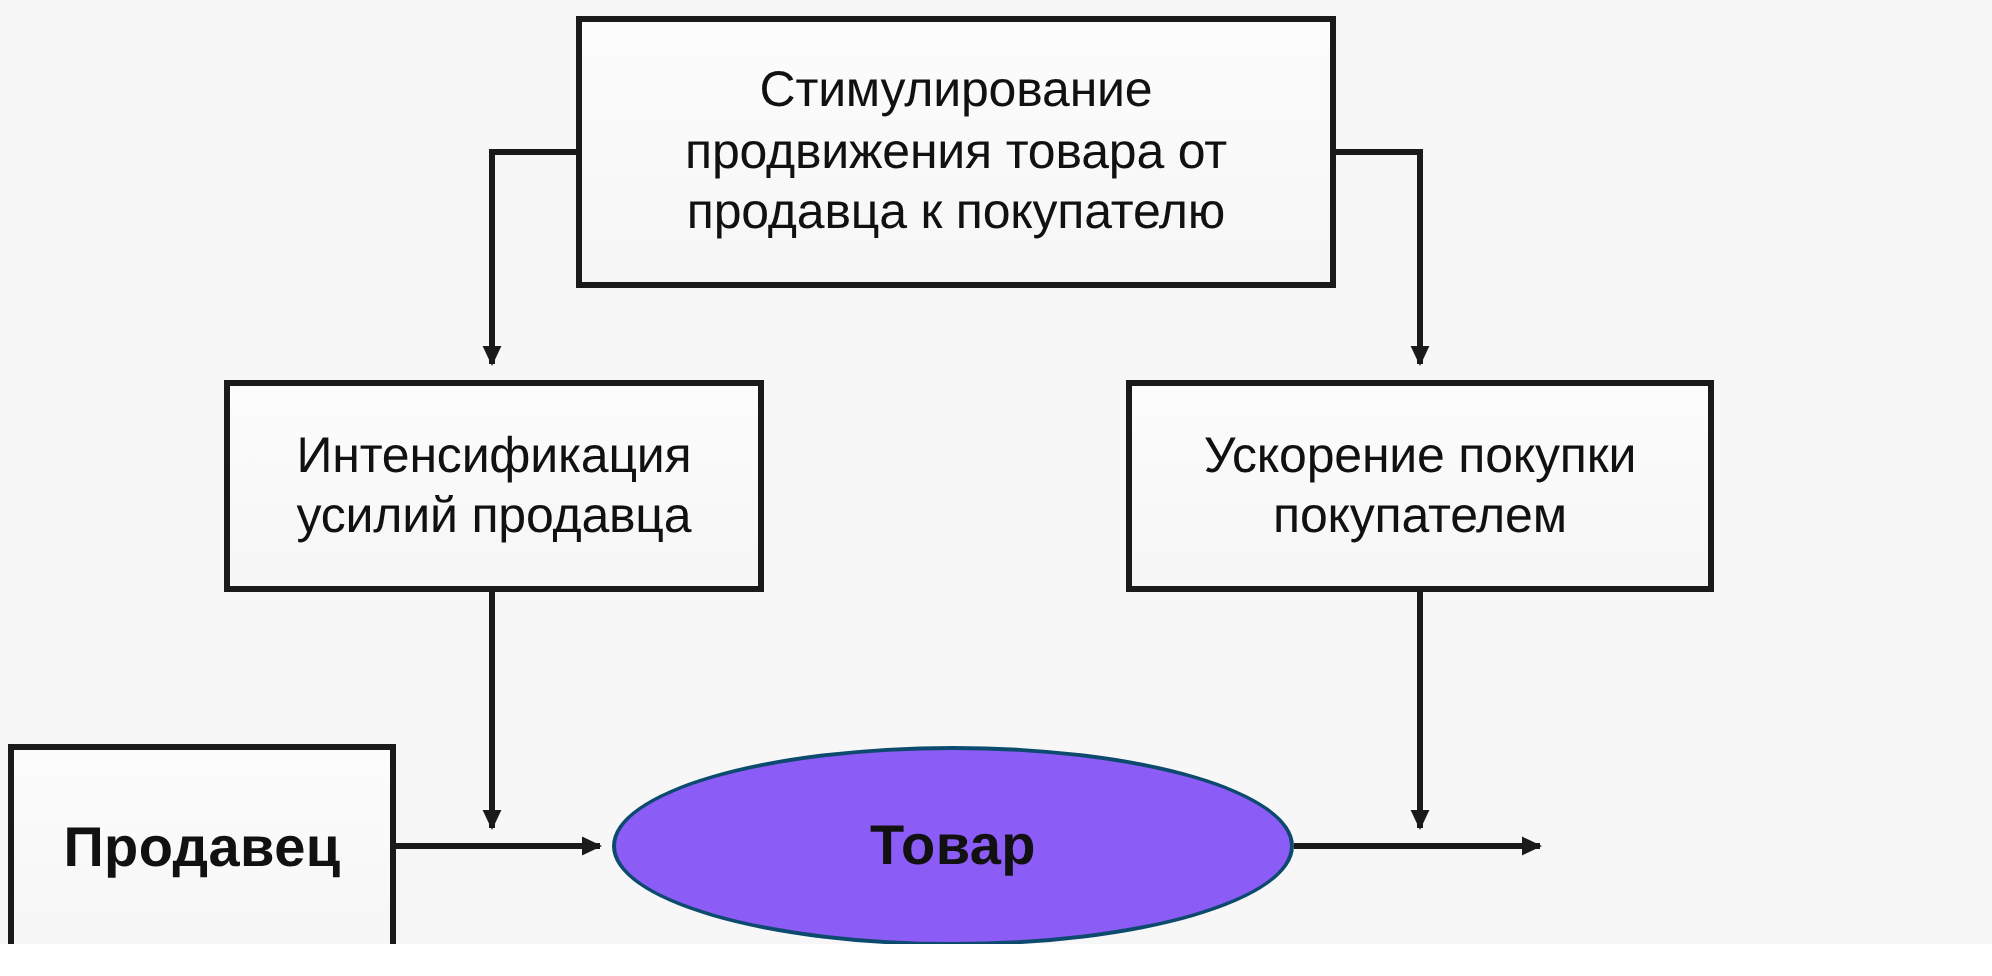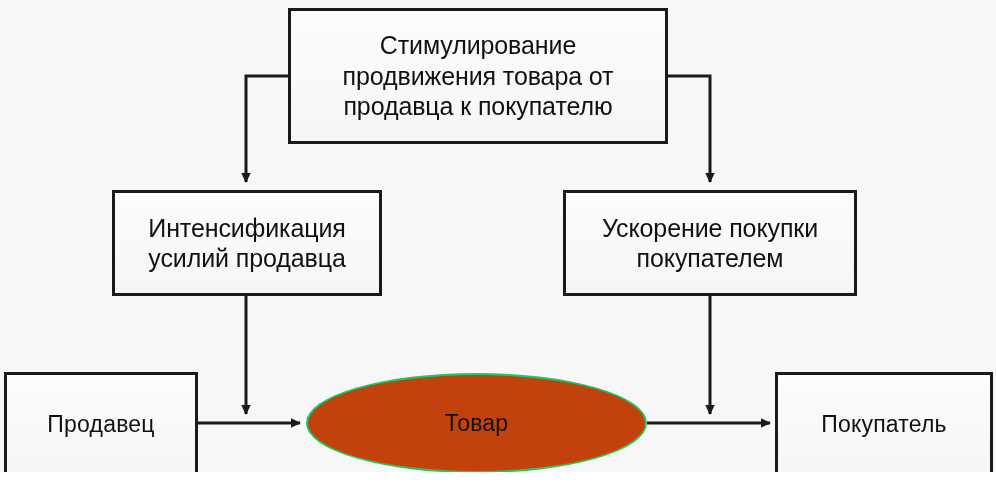--- a/index.html
+++ b/index.html
@@ -33,38 +33,38 @@
     text-align: center;
     background: #fbfbfb;
     color: #111111;
     line-height: 1.22;
   }
   .box {
     border: 3px solid #1a1a1a;
     background: linear-gradient(180deg, #fcfcfc 0%, #f6f6f6 100%);
   }
   .ellipse {
-    border: 2px solid #22c55e;
+    border: 2px solid #0c4a6e;
     border-radius: 50%;
-    background: #c2410c;
+    background: #8b5cf6;
     text-align: center;
   }
   .label {
     display: block;
     white-space: pre-line;
     padding: 0 8px;
   }
   .regular {
     font-size: 25px;
     font-weight: 400;
     letter-spacing: -0.1px;
   }
   .strong {
-    font-size: 23px;
-    font-weight: 400;
+    font-size: 28px;
+    font-weight: 700;
     letter-spacing: 0.2px;
   }
 
   
   #node-top      { left: 288px; top: 8px;   width: 380px; height: 136px; }
   #node-left     { left: 112px; top: 190px; width: 270px; height: 106px; }
   #node-right    { left: 563px; top: 190px; width: 294px; height: 106px; }
   #node-seller   { left: 4px;   top: 372px; width: 194px; height: 104px; }
   #node-product  { left: 306px; top: 373px; width: 341px; height: 100px; }
   #node-buyer    { left: 775px; top: 372px; width: 218px; height: 105px; }
@@ -123,17 +123,14 @@
   </div>
 
   <div id="node-seller" class="node box">
     <span class="label strong">Продавец</span>
   </div>
 
   <div id="node-product" class="node ellipse">
     <span class="label strong">Товар</span>
   </div>
 
-  <div id="node-buyer" class="node box">
-    <span class="label strong">Покупатель</span>
-  </div>
 
 </div>
 
 </body></html>

